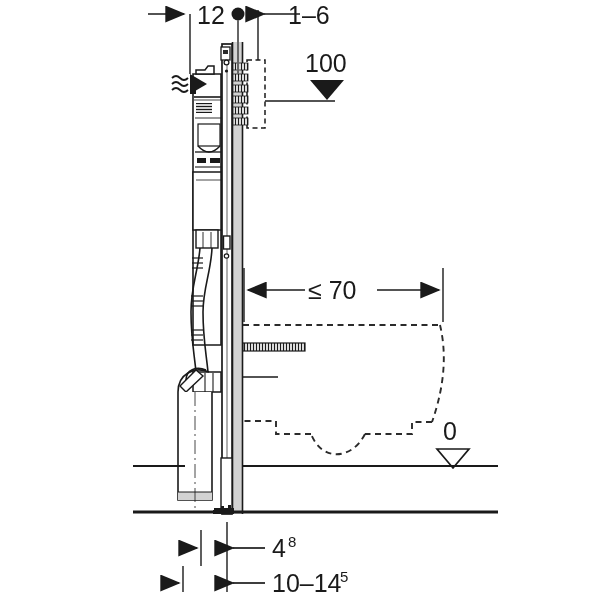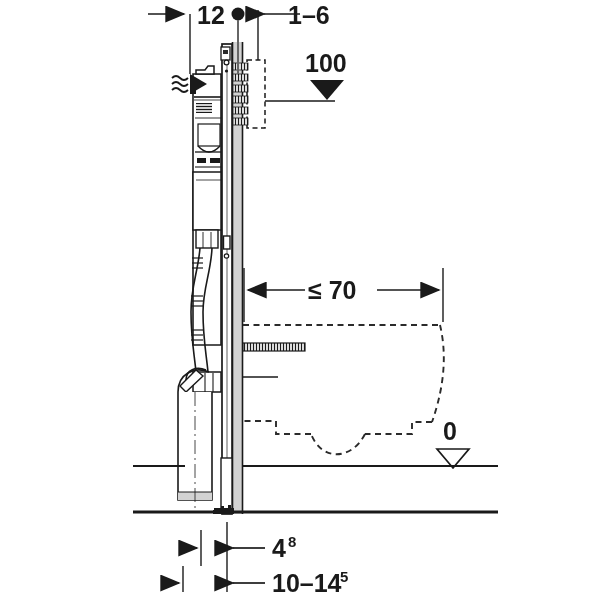--- a/index.html
+++ b/index.html
@@ -12,21 +12,20 @@
     height: 600px;
     font-family: "Liberation Sans", sans-serif;
     color: #1a1a1a;
     overflow: hidden;
   }
   #drawing-root {
     position: relative;
     width: 600px;
     height: 600px;
     background: #ffffff;
-    font-weight: bold;
   }
   svg#technical-drawing {
     display: block;
     width: 600px;
     height: 600px;
   }
   .dim-text {
     font-family: "Liberation Sans", sans-serif;
     font-size: 25px;
     fill: #1a1a1a;

